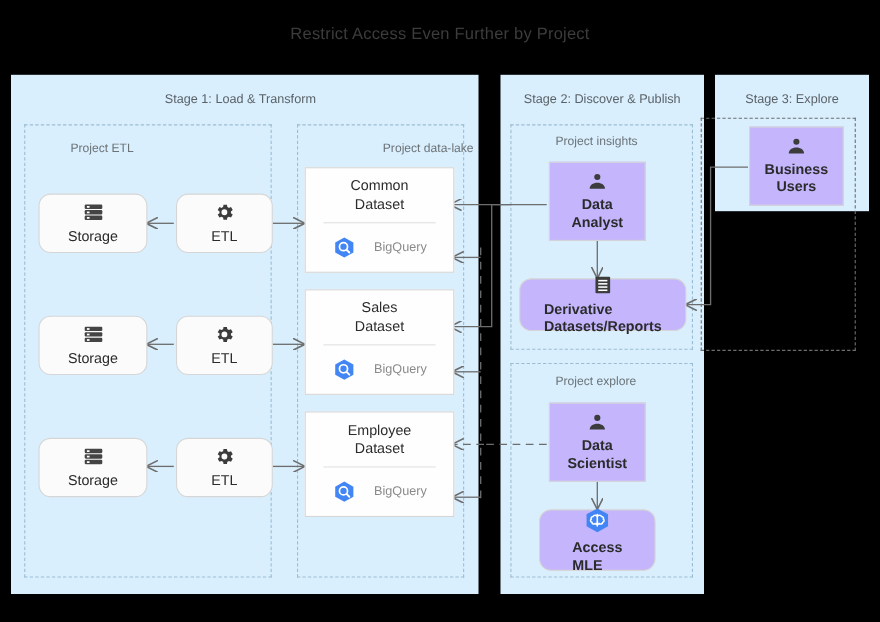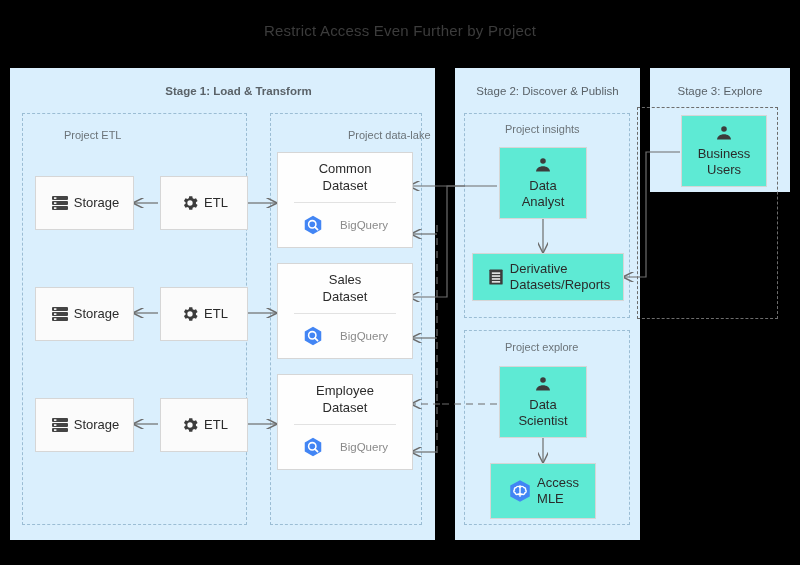--- a/index.html
+++ b/index.html
@@ -11,24 +11,24 @@
 
   .panel{position:absolute;background:#daeffd;}
   .dashbox{position:absolute;border:1px dashed #9bbdd4;box-sizing:border-box;}
   .dashbox-dark{position:absolute;border:1px dashed #6d6d6d;box-sizing:border-box;}
 
   .stage-label{position:absolute;text-align:center;font-size:11.5px;color:#5a6268;}
   .sub-label{position:absolute;font-size:11px;color:#6b7378;margin-left:31px;}
 
   .card{position:absolute;background:#fbfbfb;border:1px solid #d6d6d6;box-sizing:border-box;
         display:flex;align-items:center;justify-content:center;}
-  .card-white{background:#5eead4;}
+  .card-white{background:#c4b5fd;font-weight:bold;}
   .card-label{font-size:13px;color:#2b2b2b;line-height:1.25;text-align:center;}
 
-  .row-card{display:flex;align-items:center;justify-content:center;gap:4px;}
+  .row-card{display:flex;flex-direction:column;align-items:center;justify-content:center;gap:4px;border-radius:11px;}
   .col-card{display:flex;flex-direction:column;align-items:center;justify-content:center;gap:4px;}
 
   .ds-card{position:absolute;background:#fefefe;border:1px solid #d6d6d6;box-sizing:border-box;
            display:flex;flex-direction:column;}
   .ds-top{flex:1;display:flex;align-items:center;justify-content:center;}
   .ds-title{font-size:13px;color:#2b2b2b;text-align:center;line-height:1.25;}
   .ds-div{height:1px;background:#e2e2e2;margin:0 16px;}
   .ds-bot{height:44px;display:flex;align-items:center;justify-content:center;gap:16px;}
   .ds-bq{font-size:11.5px;color:#8a8a8a;}
 
@@ -39,21 +39,21 @@
 <body>
 
 <div id="canvas">
 
   <div class="title">Restrict Access Even Further by Project</div>
 
   <div class="panel" style="left:10px;top:68px;width:425px;height:472px;"></div>
   <div class="panel" style="left:455px;top:68px;width:185px;height:472px;"></div>
   <div class="panel" style="left:650px;top:68px;width:140px;height:124px;"></div>
 
-  <div class="stage-label" style="left:26px;top:85px;width:425px;font-weight:bold;">Stage 1: Load &amp; Transform</div>
+  <div class="stage-label" style="left:6px;top:85px;width:425px;">Stage 1: Load &amp; Transform</div>
   <div class="stage-label" style="left:455px;top:85px;width:185px;">Stage 2: Discover &amp; Publish</div>
   <div class="stage-label" style="left:650px;top:85px;width:140px;">Stage 3: Explore</div>
 
   <div class="dashbox" style="left:22px;top:113px;width:225px;height:412px;"></div>
   <div class="sub-label" style="left:33px;top:129px;">Project ETL</div>
 
   <div class="dashbox" style="left:270px;top:113px;width:152px;height:412px;"></div>
   <div class="sub-label" style="left:280px;top:129px;padding-left:37px;">Project data-lake</div>
 
   <div class="dashbox" style="left:464px;top:113px;width:166px;height:205px;"></div>

